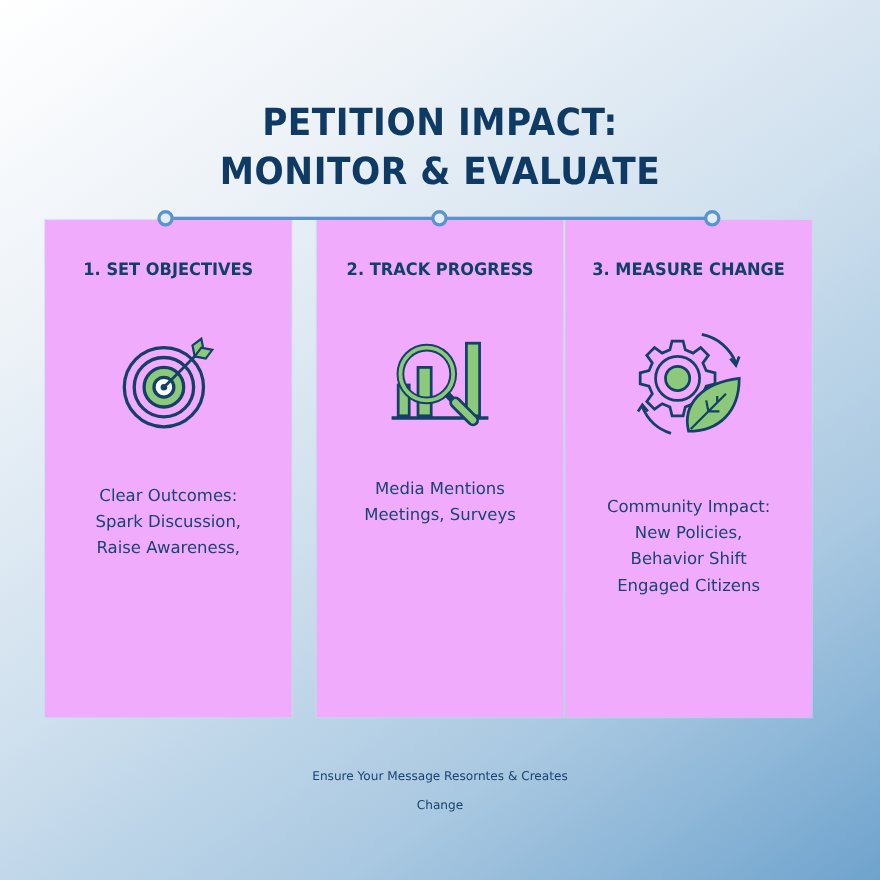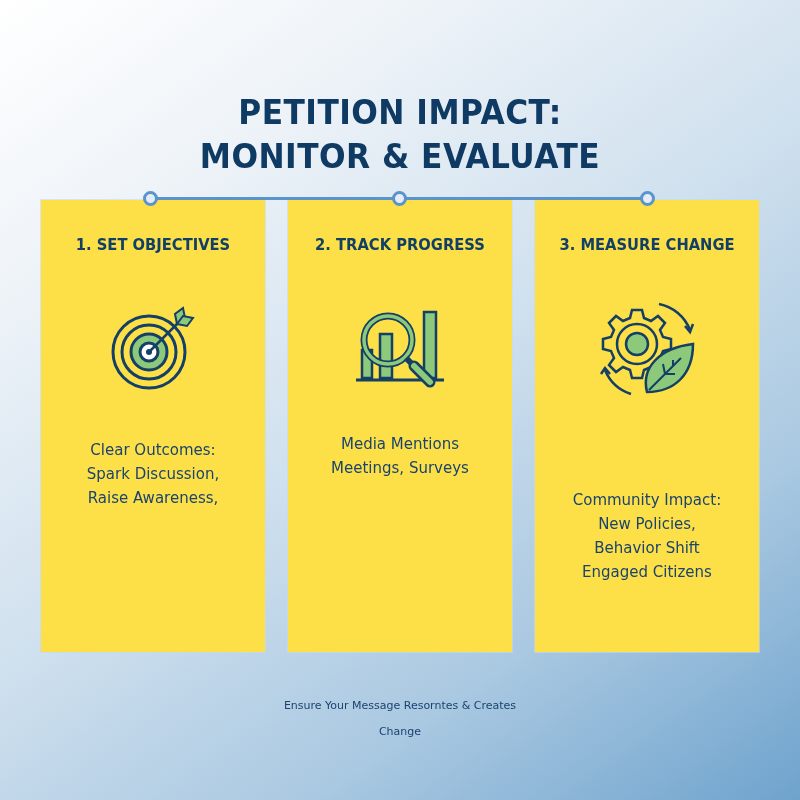--- a/index.html
+++ b/index.html
@@ -17,26 +17,26 @@
     font-weight: bold;
     font-size: 34px;
     line-height: 44px;
     color: #0f3a63;
     letter-spacing: 0.5px;
     transform: scaleX(0.92);
   }
   .title div { white-space: nowrap; }
   .card {
     position: absolute; top: 200px; width: 224px; height: 452px;
-    background: #fde047;
+    background: #f0abfc;
     box-shadow: 0 0 0 1px rgba(200,218,235,0.6);
   }
   .card.c1 { left: 41px; }
   .card.c2 { left: 288px; }
-  .card.c3 { left: 535px; }
+  .card.c3 { left: 514px; }
   .card-title {
     position: absolute; top: 36px; left: 0; width: 100%;
     text-align: center;
     font-family: "DejaVu Sans", sans-serif;
     font-weight: bold;
     font-size: 15.5px;
     color: #123f66;
     white-space: nowrap;
     transform: scaleX(0.95);
   }
@@ -47,21 +47,21 @@
   .card-body {
     position: absolute; left: 0; width: 100%;
     text-align: center;
     font-family: "DejaVu Sans", sans-serif;
     font-size: 15px;
     line-height: 24px;
     color: #1a4370;
   }
   .c1 .card-body { top: 238px; }
   .c2 .card-body { top: 232px; }
-  .c3 .card-body { top: 248px; margin-top: 40px; }
+  .c3 .card-body { top: 248px; }
   .card-body .lead.bold { font-weight: bold; }
   .connector {
     position: absolute; left: 150px; top: 197px; width: 497px; height: 3px;
     background: #5b93cc;
   }
   .node {
     position: absolute; top: 191px; width: 15px; height: 15px;
     border: 3px solid #5b93cc; border-radius: 50%;
     background: #e4edf6;
   }

